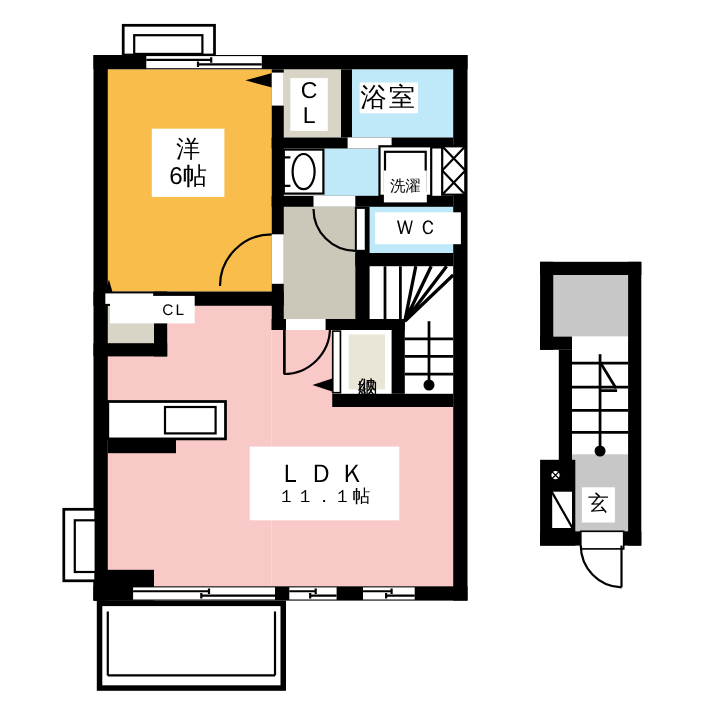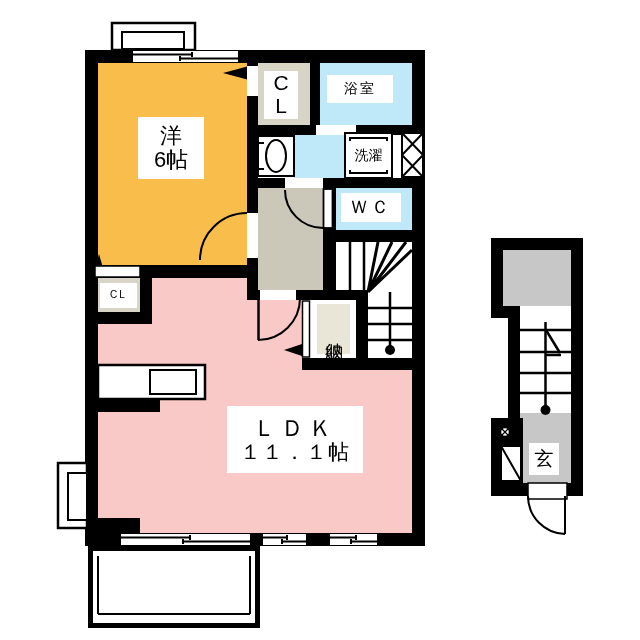--- a/index.html
+++ b/index.html
@@ -5,30 +5,30 @@
   html,body{margin:0;padding:0;background:#fff;}
   #canvas{position:relative;width:640px;height:640px;background:#fff;overflow:hidden;
           font-family:"Liberation Sans","DejaVu Sans",sans-serif;}
   #plan-svg{position:absolute;left:0;top:0;}
   .lbl{position:absolute;background:#fff;color:#000;display:flex;flex-direction:column;
        align-items:center;justify-content:center;text-align:center;line-height:1.08;
        font-family:"Liberation Sans","DejaVu Sans",sans-serif;}
   .lbl span{display:block;white-space:nowrap;}
   .lbl-yo{left:138px;top:117px;width:66px;height:62px;font-size:22px;}
   .lbl-cl-top{left:264px;top:71px;width:34px;height:48px;font-size:21px;}
-  .lbl-bath{left:327px;top:75px;width:66px;height:28px;font-size:14px;letter-spacing:2px;}
-  .lbl-laundry{left:349px;top:141px;width:39px;height:29px;font-size:14px;}
-  .lbl-wc{left:341px;top:193px;width:60px;height:29px;font-size:18px;letter-spacing:3px;}
+  .lbl-bath{left:327px;top:75px;width:53px;height:28px;font-size:24px;letter-spacing:2px;}
+  .lbl-laundry{left:349px;top:155px;width:39px;height:29px;font-size:14px;}
+  .lbl-wc{left:341px;top:193px;width:78px;height:29px;font-size:18px;letter-spacing:3px;}
   .lbl-storage{left:317px;top:304px;width:33px;height:50px;font-size:18px;
                background:#E9E6D8;writing-mode:vertical-rl;text-orientation:upright;
                display:flex;align-items:center;justify-content:center;}
-  .lbl-cl-ldk{left:100px;top:283px;width:37px;height:25px;font-size:10px;letter-spacing:2px;}
+  .lbl-cl-ldk{left:100px;top:269px;width:37px;height:25px;font-size:14px;letter-spacing:2px;padding-left:40px;}
   .lbl-ldk{left:227px;top:406px;width:136px;height:67px;}
   .lbl-ldk .l1{font-size:23px;letter-spacing:5px;}
-  .lbl-ldk .l2{font-size:21px;letter-spacing:1px;}
+  .lbl-ldk .l2{font-size:16px;letter-spacing:1px;}
   .lbl-veranda{left:114px;top:559px;width:120px;height:33px;font-size:18px;letter-spacing:4px;}
   .lbl-genkan{left:529px;top:443px;width:30px;height:32px;font-size:19px;background:#fff;}
 </style>
 </head>
 <body>
 
 <div id="canvas">
 
 <svg id="plan-svg" width="640" height="640" viewBox="0 0 640 640">
 

